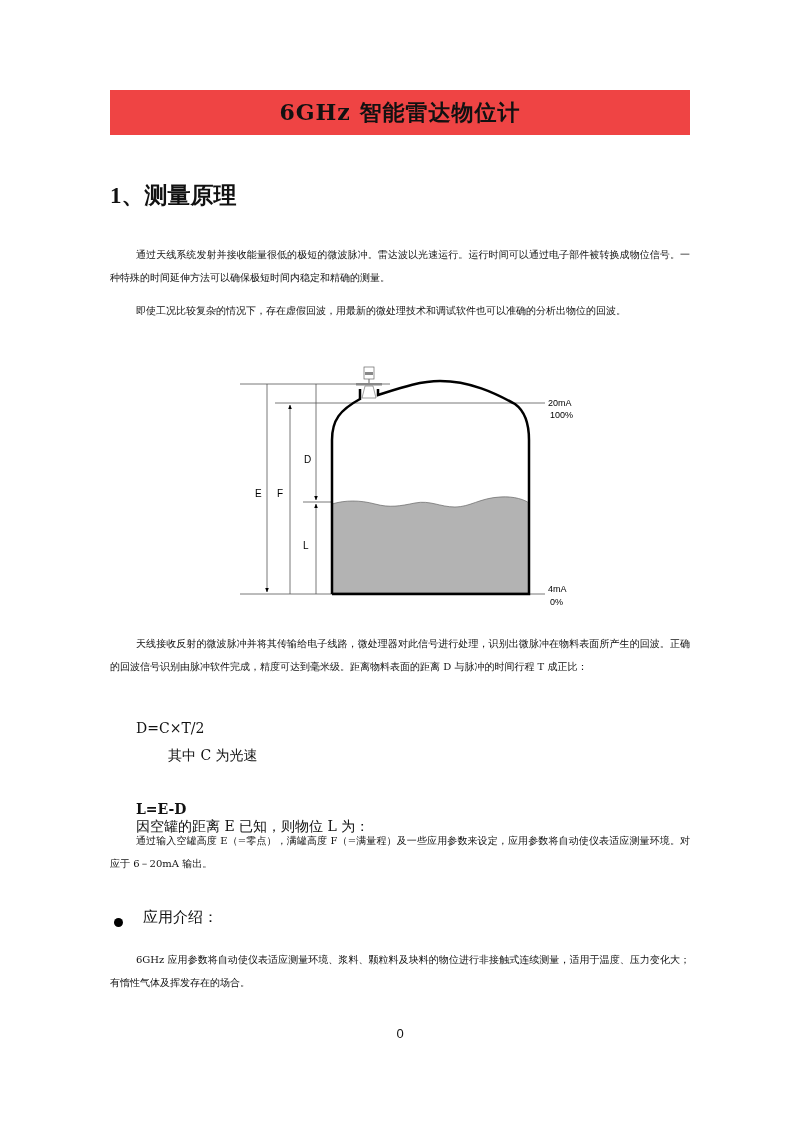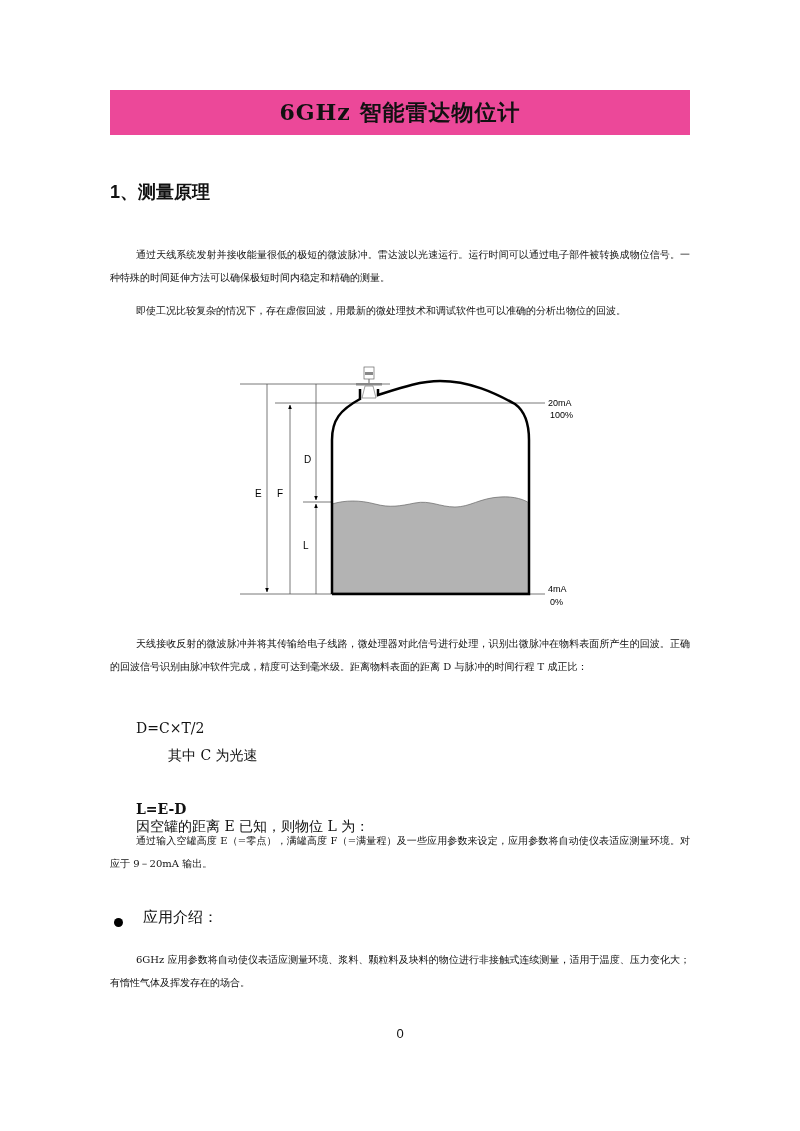--- a/index.html
+++ b/index.html
@@ -1,22 +1,22 @@
 <!DOCTYPE html>
 <html><head>
 <meta charset="utf-8">
 <style>
   html, body { margin:0; padding:0; background:#ffffff; }
   body { width:800px; height:1131px; position:relative; overflow:hidden;
          font-family:"DejaVu Serif","Liberation Serif",serif; color:#111; }
   .title-box { position:absolute; left:110px; top:90px; width:580px; height:45px;
-               background:#ec4899; display:flex; align-items:center; justify-content:center; }
+               background:#ef4444; display:flex; align-items:center; justify-content:center; }
   .title-box span { font-size:22px; font-weight:bold; letter-spacing:1px; }
-  .h1 { position:absolute; left:110px; top:180px; font-size:18px; font-weight:bold;
-        font-family:Liberation Sans, sans-serif; }
+  .h1 { position:absolute; left:110px; top:180px; font-size:23px; font-weight:bold;
+        font-family:Liberation Serif, serif; }
   .para { position:absolute; left:110px; width:580px; font-size:10px; line-height:23px;
           text-indent:26px; text-align:justify; }
   .line { position:absolute; left:136px; font-size:14px; line-height:20px; }
   .bullet-head { position:absolute; left:110px; top:908px; font-size:15px; display:flex; align-items:flex-end; }
   .bullet-dot { width:9px; height:9px; border-radius:50%; background:#000; margin-right:20px; margin-left:4px; }
   .page-num { position:absolute; left:0; width:800px; top:1026px; text-align:center; font-size:13px;
               font-family:"Liberation Sans",sans-serif; }
   svg text { font-family:"Liberation Sans",sans-serif; }
 </style>
 </head>
@@ -72,21 +72,21 @@
   <text x="550" y="605" font-size="9">0%</text>
 </svg>
 
 <div class="para" style="top:632px;">天线接收反射的微波脉冲并将其传输给电子线路，微处理器对此信号进行处理，识别出微脉冲在物料表面所产生的回波。正确的回波信号识别由脉冲软件完成，精度可达到毫米级。距离物料表面的距离 D 与脉冲的时间行程 T 成正比：</div>
 
 <div class="line" style="top:718px;">D=C×T/2</div>
 <div class="line" style="top:745px;margin-left:32px;">其中 C 为光速</div>
 <div class="line" style="top:816px;">因空罐的距离 E 已知，则物位 L 为：</div>
 <div class="line" style="top:799px;font-weight:bold;">L=E-D</div>
 
-<div class="para" style="top:829px;">通过输入空罐高度 E（=零点），满罐高度 F（=满量程）及一些应用参数来设定，应用参数将自动使仪表适应测量环境。对应于 9－20mA 输出。</div>
+<div class="para" style="top:829px;">通过输入空罐高度 E（=零点），满罐高度 F（=满量程）及一些应用参数来设定，应用参数将自动使仪表适应测量环境。对应于 6－20mA 输出。</div>
 
 <div class="bullet-head">
   <span class="bullet-dot"></span>
   <span>应用介绍：</span>
 </div>
 
 <div class="para" style="top:948px;">6GHz 应用参数将自动使仪表适应测量环境、浆料、颗粒料及块料的物位进行非接触式连续测量，适用于温度、压力变化大；有惰性气体及挥发存在的场合。</div>
 
 <div class="page-num">0</div>
 

